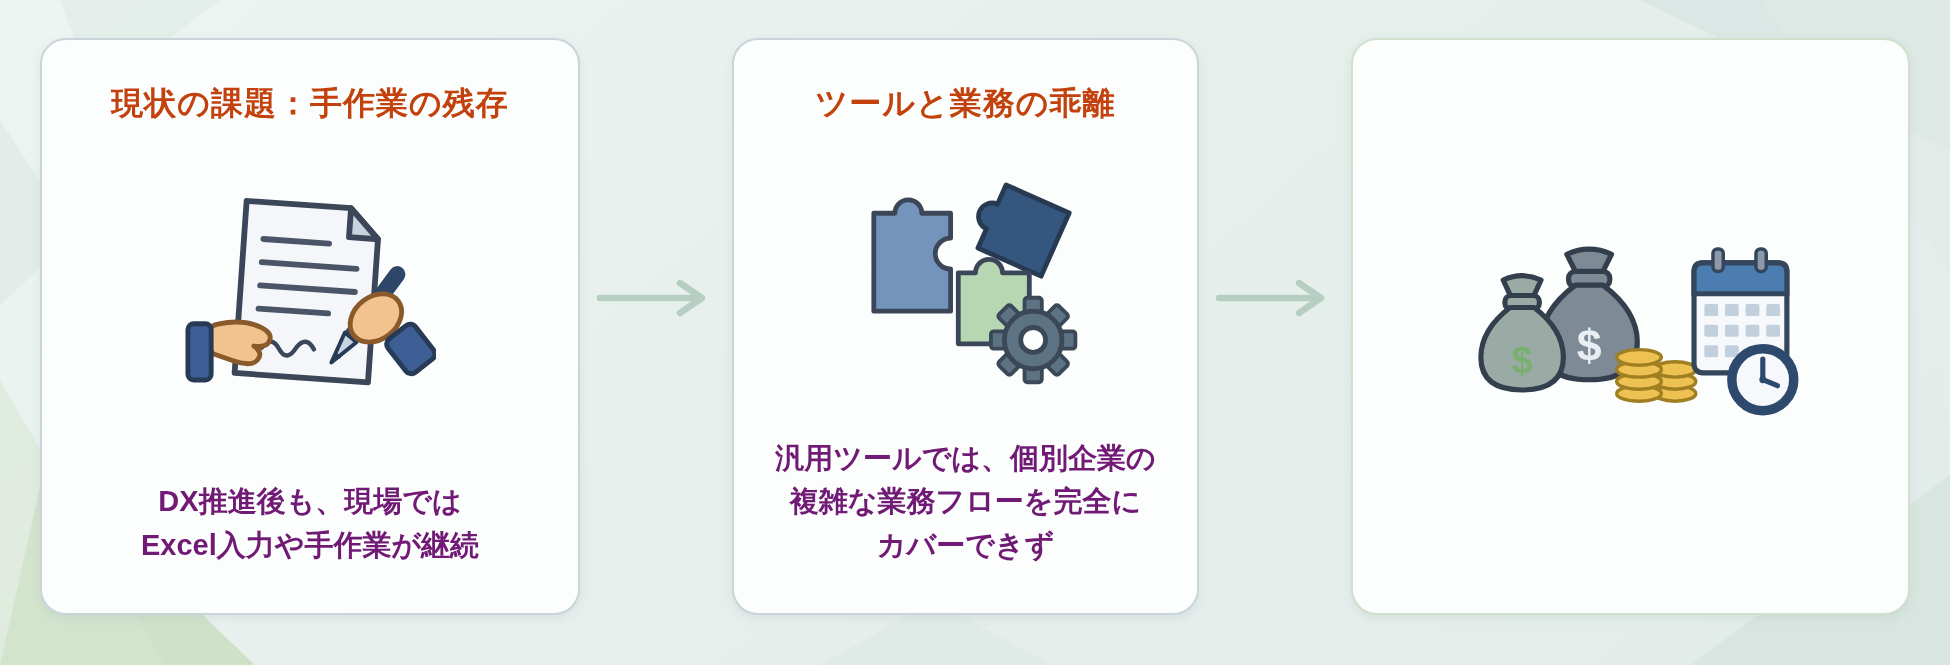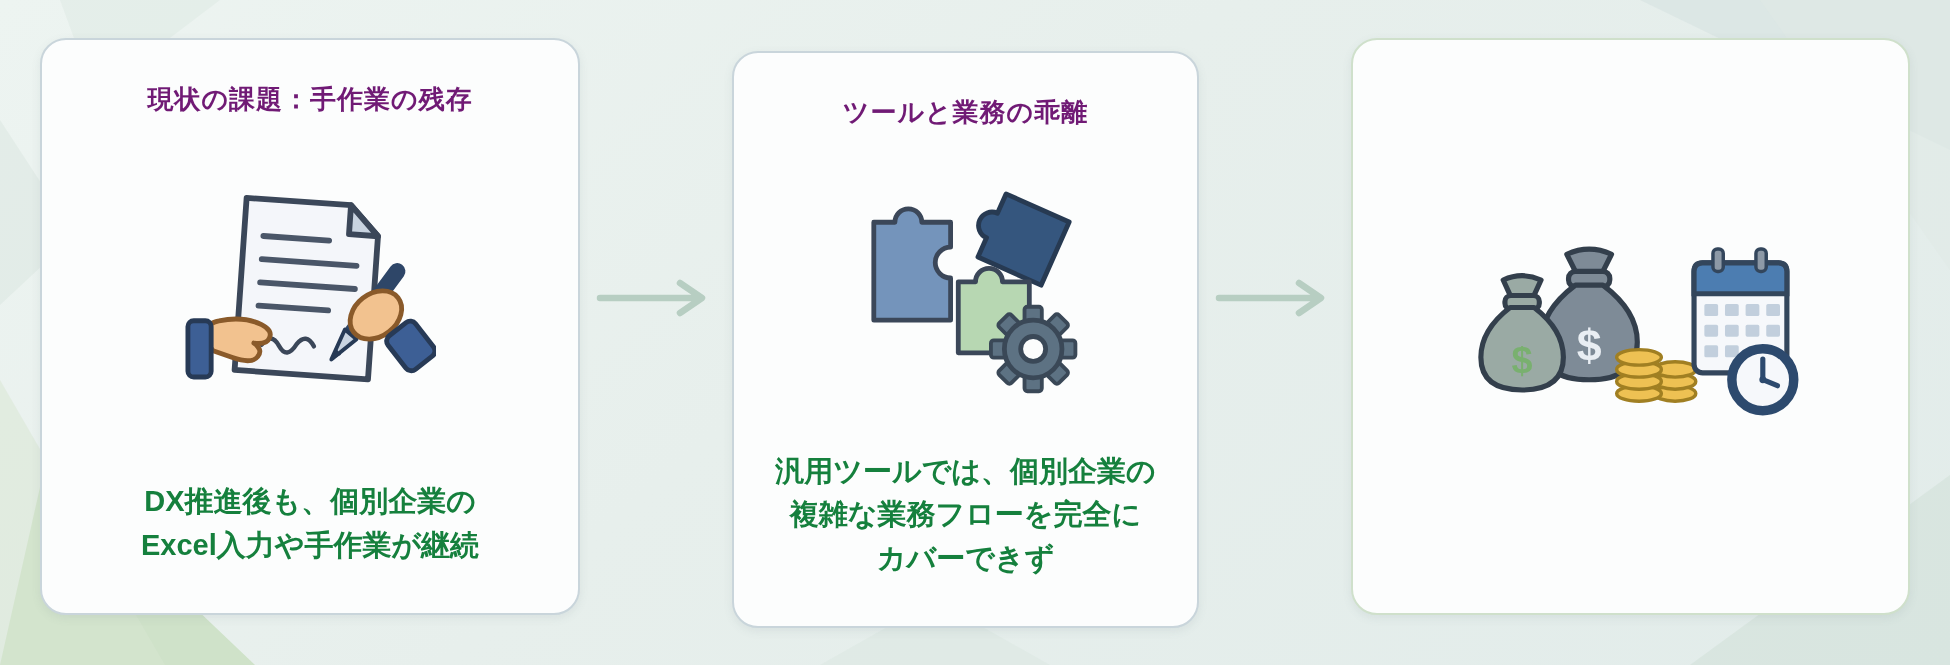--- a/index.html
+++ b/index.html
@@ -31,41 +31,41 @@
     border-radius: 26px;
     display: flex;
     flex-direction: column;
     align-items: center;
     justify-content: space-between;
     padding: 44px 26px 46px 26px;
     height: 577px;
     box-shadow: 0 3px 10px rgba(90,110,120,0.10);
   }
   .card-1 { width: 565px; }
-  .card-2 { width: 488px; margin-top: 13px; }
+  .card-2 { width: 488px; }
   .card-3 { width: 585px; border-color: #cfe0cb; }
 
   .card-title {
-    font-size: 26px;
+    font-size: 32px;
     font-weight: 700;
-    color: #701a75;
+    color: #c2410c;
     text-align: center;
     letter-spacing: 1px;
     line-height: 1.2;
   }
   .icon-wrap {
     flex: 1;
     display: flex;
     align-items: center;
     justify-content: center;
   }
   .card-desc {
     font-size: 29px;
     font-weight: 700;
-    color: #15803d;
+    color: #701a75;
     text-align: center;
     line-height: 1.5;
     white-space: pre-line;
   }
 
   .arrow {
     align-self: flex-start;
     margin-top: 238px;
     flex: 0 0 auto;
   }
@@ -105,21 +105,21 @@
           </g>
           <path d="M24 148 q0 -10 12 -12 q26 -5 44 4 q12 6 8 14 q-3 7 -16 5 q10 7 4 14 q-6 8 -26 1 l-20 -7 q-8 -9 -6 -19 z" fill="#f2c28f" stroke="#8a5a2a" stroke-width="5" stroke-linejoin="round"></path>
           <rect x="4" y="136" width="24" height="58" rx="6" fill="#3d5f95" stroke="#273a56" stroke-width="5"></rect>
           <line x1="220" y1="85" x2="172" y2="150" stroke="#2e4668" stroke-width="17" stroke-linecap="round"></line>
           <path d="M178 155 L166 145 L152 176 Z" fill="#c9d4e1" stroke="#273a56" stroke-width="4" stroke-linejoin="round"></path>
           <path d="M158 166 L152 176 L162 171 Z" fill="#273a56"></path>
           <ellipse cx="198" cy="130" rx="29" ry="22" transform="rotate(-38 198 130)" fill="#f2c28f" stroke="#8a5a2a" stroke-width="5"></ellipse>
           <rect x="216" y="140" width="36" height="44" rx="7" transform="rotate(-38 234 162)" fill="#3d5f95" stroke="#273a56" stroke-width="5"></rect>
         </svg>
       </div>
-      <p class="card-desc">DX推進後も、個別企業の
+      <p class="card-desc">DX推進後も、現場では
 Excel入力や手作業が継続</p>
     </section>
 
     <div class="arrow">
       <svg viewBox="0 0 120 44" width="120" height="44">
         <path d="M4 22 H100 M84 7 L106 22 L84 37" fill="none" stroke="#b7cec2" stroke-width="6.5" stroke-linecap="round" stroke-linejoin="round"></path>
       </svg>
     </div>
 
     <section class="card card-2">

